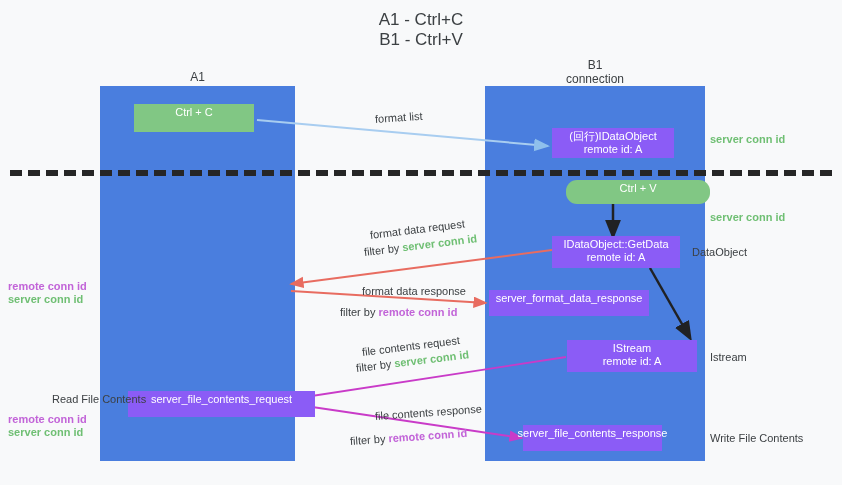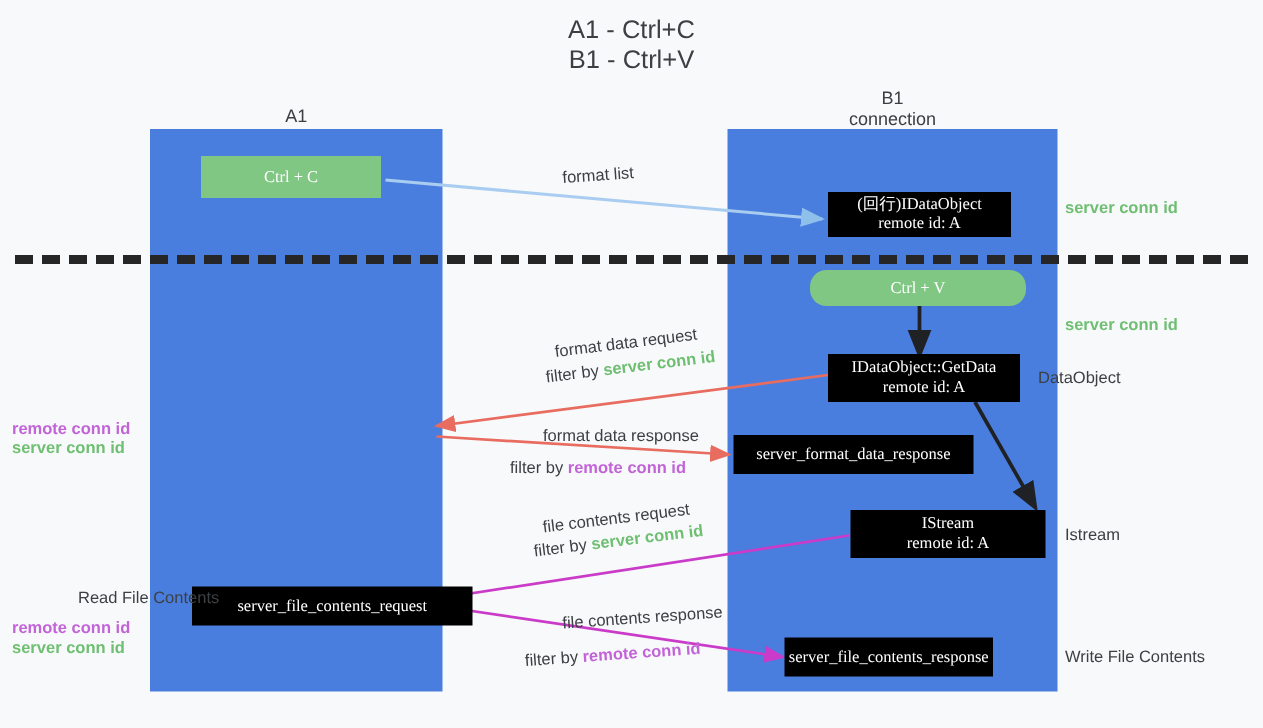--- a/index.html
+++ b/index.html
@@ -44,31 +44,30 @@
   
   .panel {
     background: #4a7ede;
   }
 
   
   .box {
     display: flex;
     flex-direction: column;
     align-items: center;
-    justify-content: center;
+    justify-content: flex-start;
     color: #ffffff;
     font-size: 11px;
     line-height: 13px;
     text-align: center;
     box-sizing: border-box;
     padding: 2px 4px;
-    font-family: Liberation Serif, serif;
   }
   .box.green { background: #81c784; }
-  .box.orange { background: #000000; }
+  .box.orange { background: #8b5cf6; }
   .box .l2 { display: block; }
 
   
   .side-label {
     font-size: 11px;
     line-height: 14px;
   }
   .green-txt { color: #6fbf73; font-weight: bold; }
   .purple-txt { color: #c264d8; font-weight: bold; }
   .dark-txt { color: #3c4043; }
@@ -153,21 +152,21 @@
 
   <div class="abs box orange" style="left:128px; top:391px; width:187px; height:26px;">
     <span>server_file_contents_request</span>
   </div>
 
   <div class="abs box orange" style="left:552px; top:128px; width:122px; height:30px;">
     <span>(回行)IDataObject</span>
     <span class="l2">remote id: A</span>
   </div>
 
-  <div class="abs box green" style="left:540px; top:180px; width:144px; height:24px;border-radius:11px;">
+  <div class="abs box green" style="left:566px; top:180px; width:144px; height:24px;border-radius:11px;">
     <span>Ctrl + V</span>
   </div>
 
   <div class="abs box orange" style="left:552px; top:236px; width:128px; height:32px;">
     <span>IDataObject::GetData</span>
     <span class="l2">remote id: A</span>
   </div>
 
   <div class="abs box orange" style="left:489px; top:290px; width:160px; height:26px;">
     <span>server_format_data_response</span>

